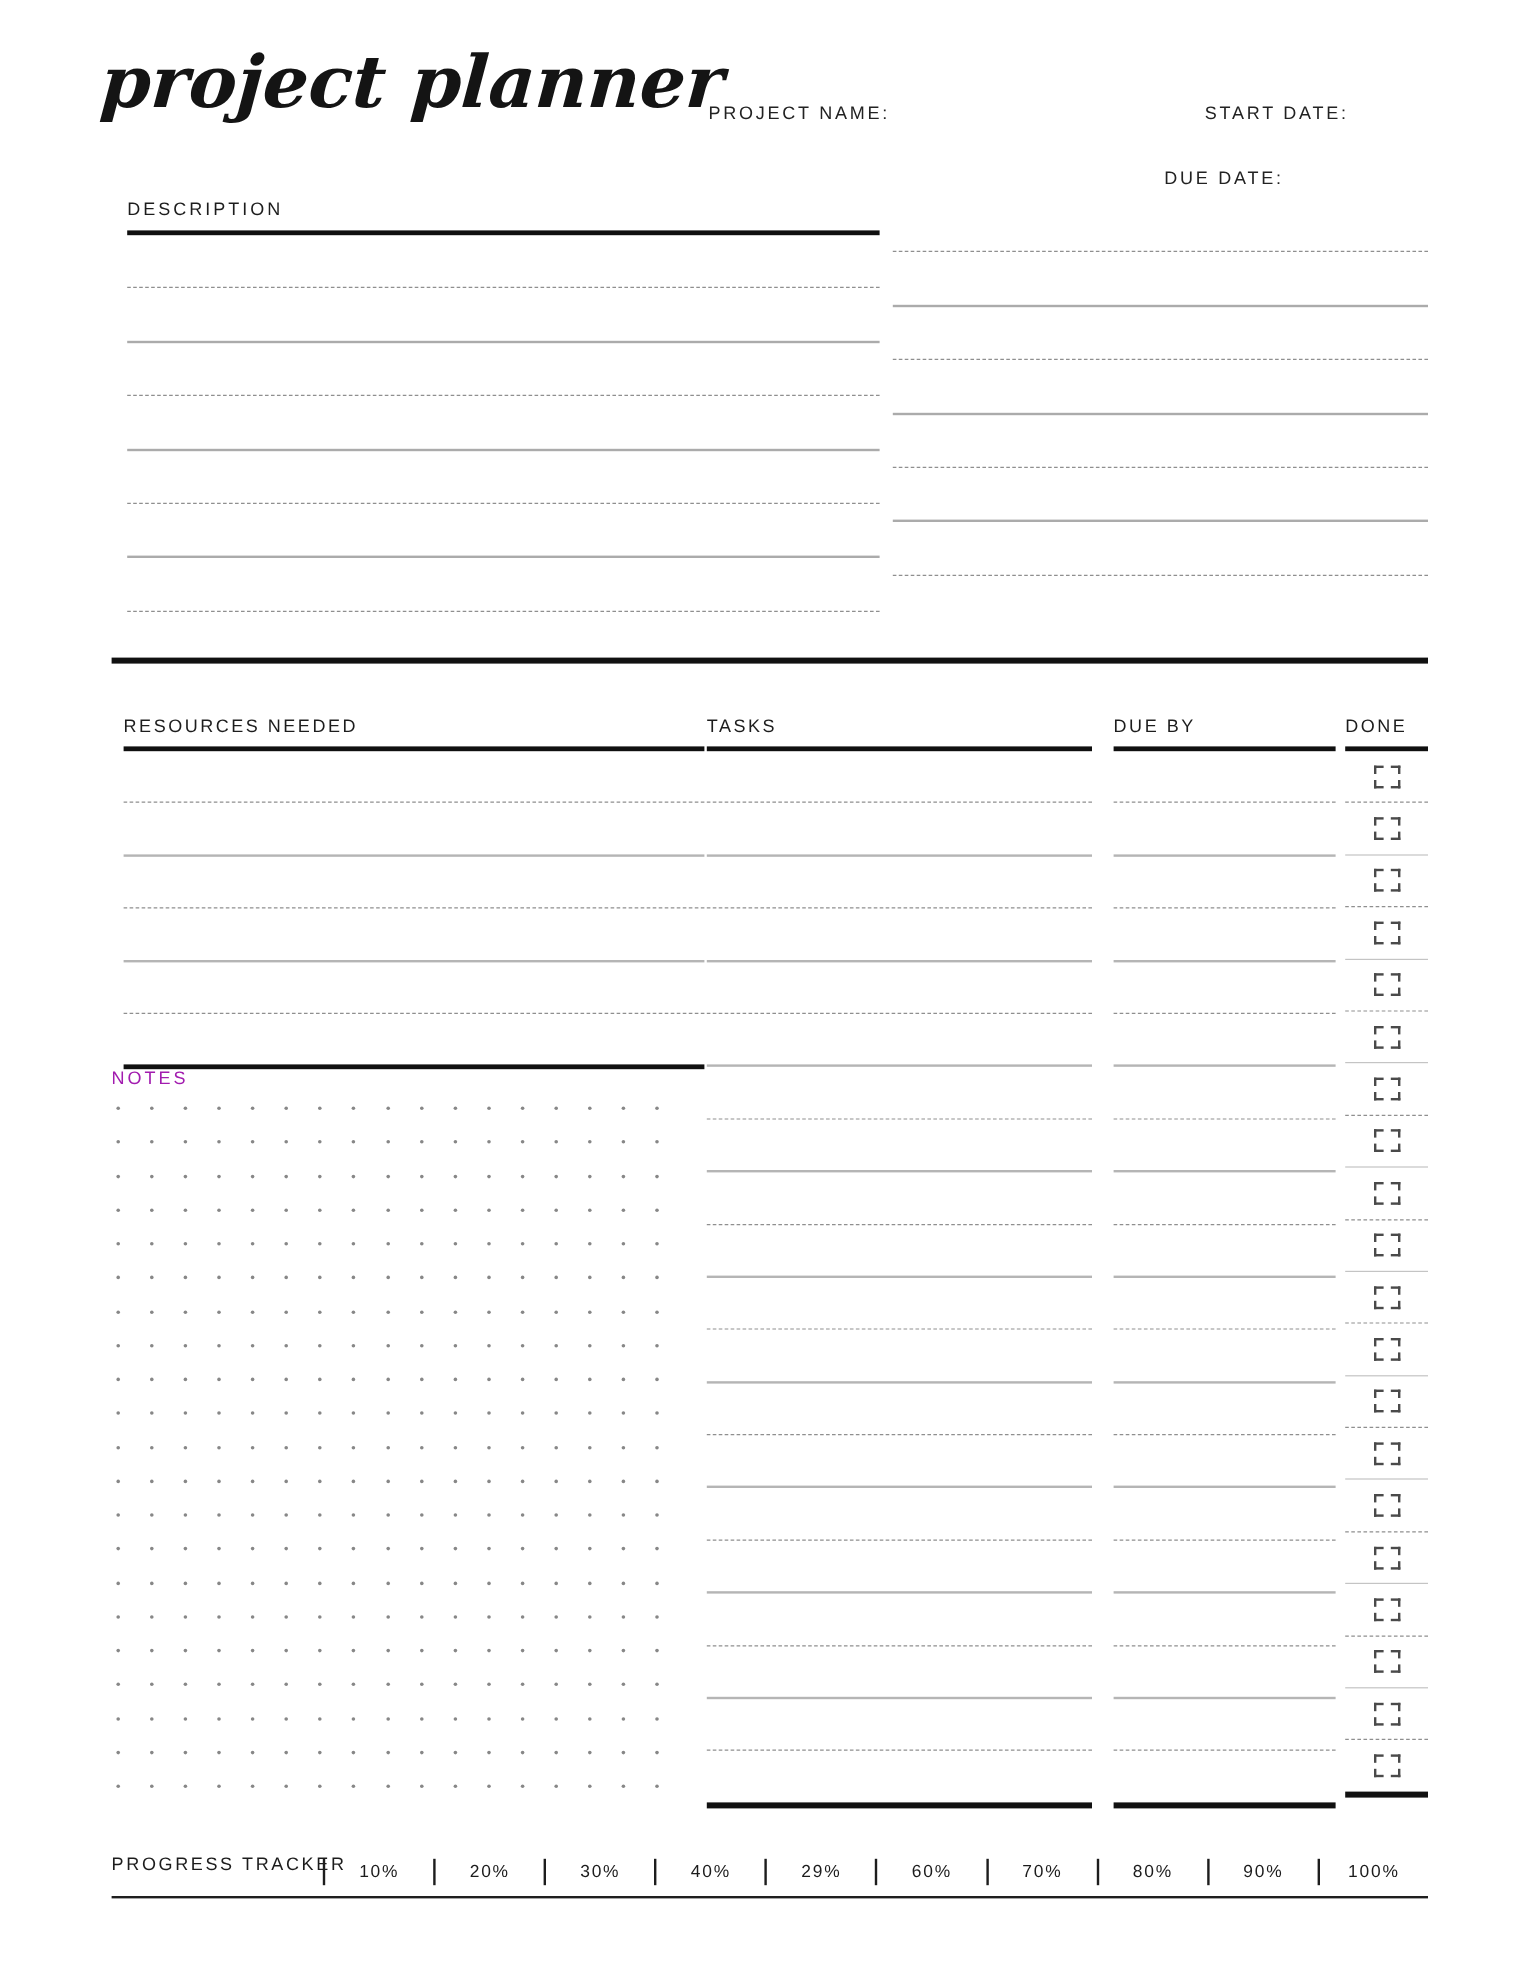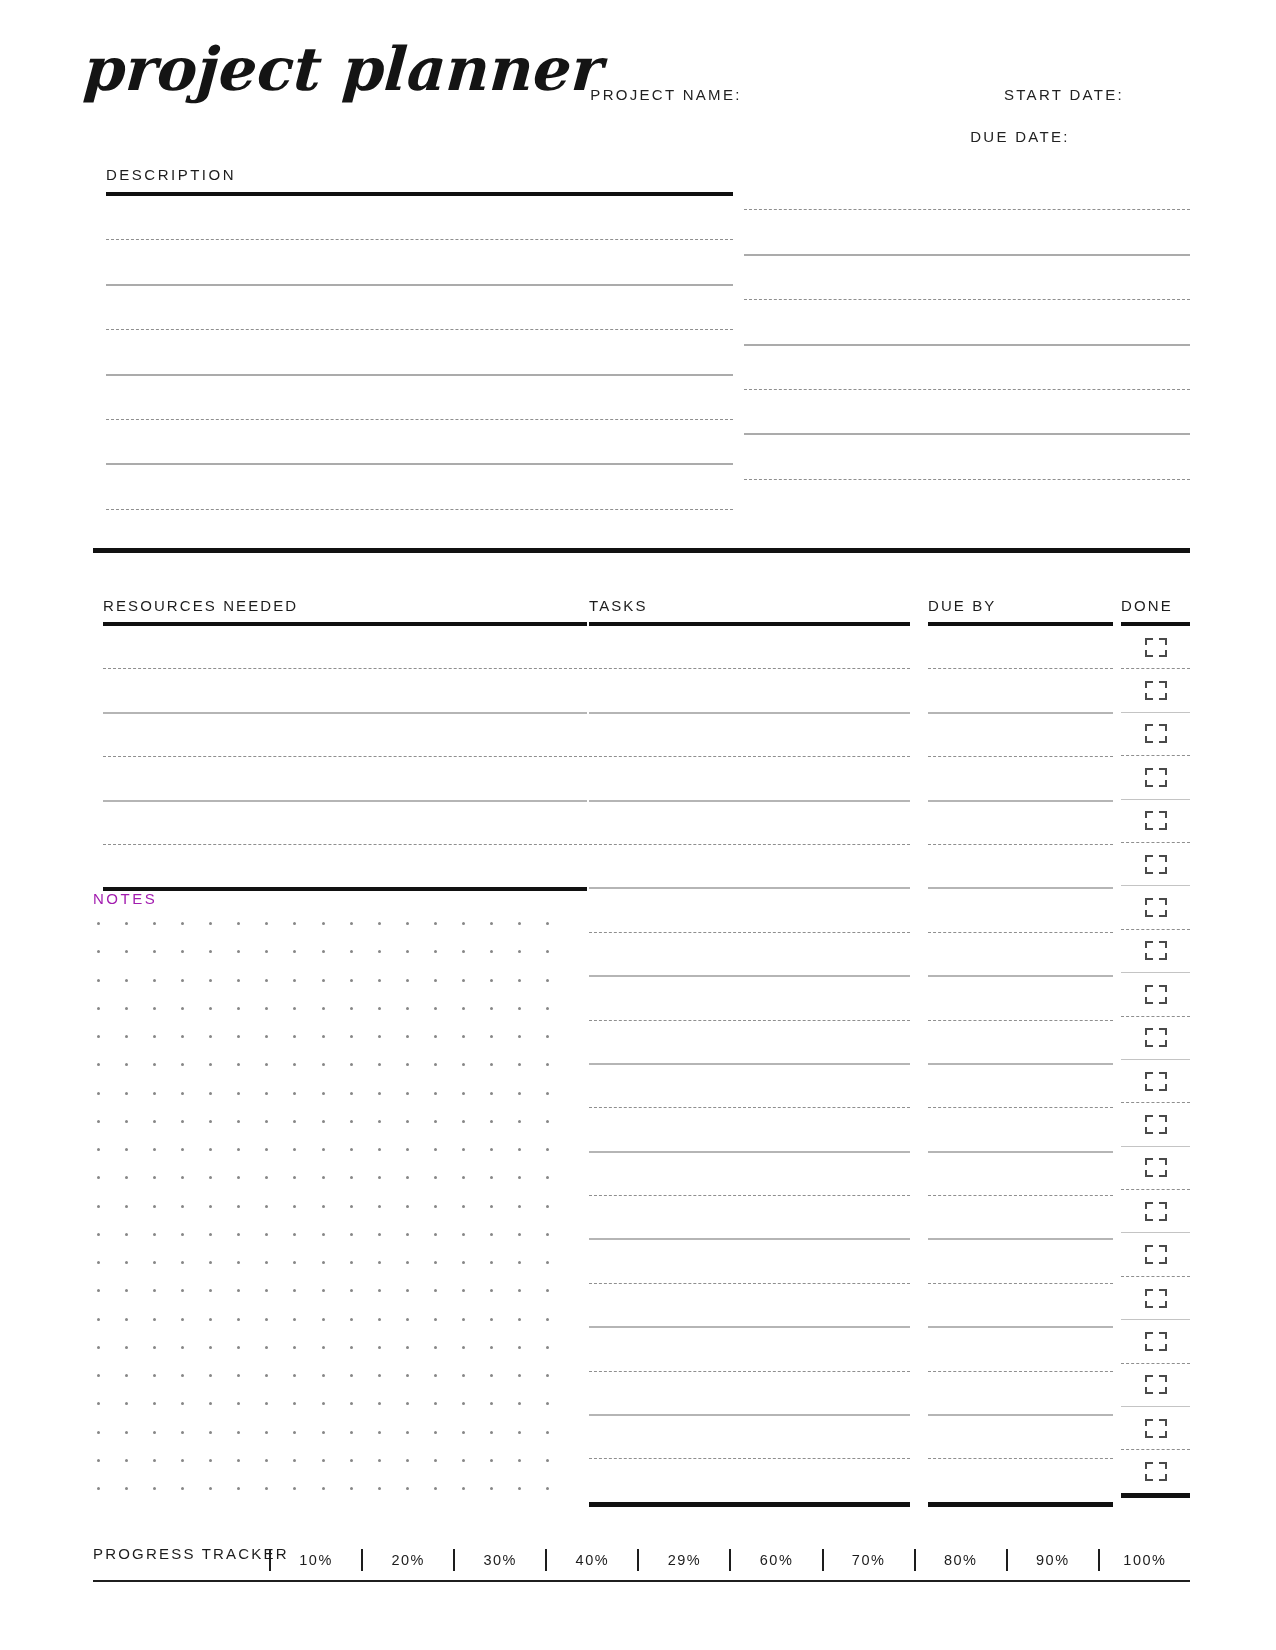--- a/index.html
+++ b/index.html
@@ -15,21 +15,21 @@
     font-size:60px;color:#141414;letter-spacing:0px;transform:skewX(-4deg);
     white-space:nowrap;
   }
 
   
   .hf{position:absolute;display:flex;align-items:center;flex-direction:column;}
   .hf .lbl{font-size:15px;letter-spacing:2.3px;color:#222;white-space:nowrap;padding-bottom:1px;}
   .hf .wline{flex:1;border-bottom:1.5px solid #c3c3c3;height:16px;margin-left:10px;}
   #f-project{left:512px;top:86px;width:308px;}
   #f-start{left:850px;top:86px;width:340px;margin-left:44px;}
-  #f-due{left:850px;top:128px;width:340px;gap:12px;}
+  #f-due{left:850px;top:140px;width:340px;gap:12px;}
 
   
   .col{position:absolute;}
   .col-head{
     font-size:15px;letter-spacing:2.5px;color:#1d1d1d;
     padding-bottom:9px;border-bottom:4px solid #101010;white-space:nowrap;
   }
   #desc{left:93px;top:166px;width:627px;margin-left:13px;}
   #obj{left:744px;top:166px;width:446px;}
   .rule{height:43.4px;}

